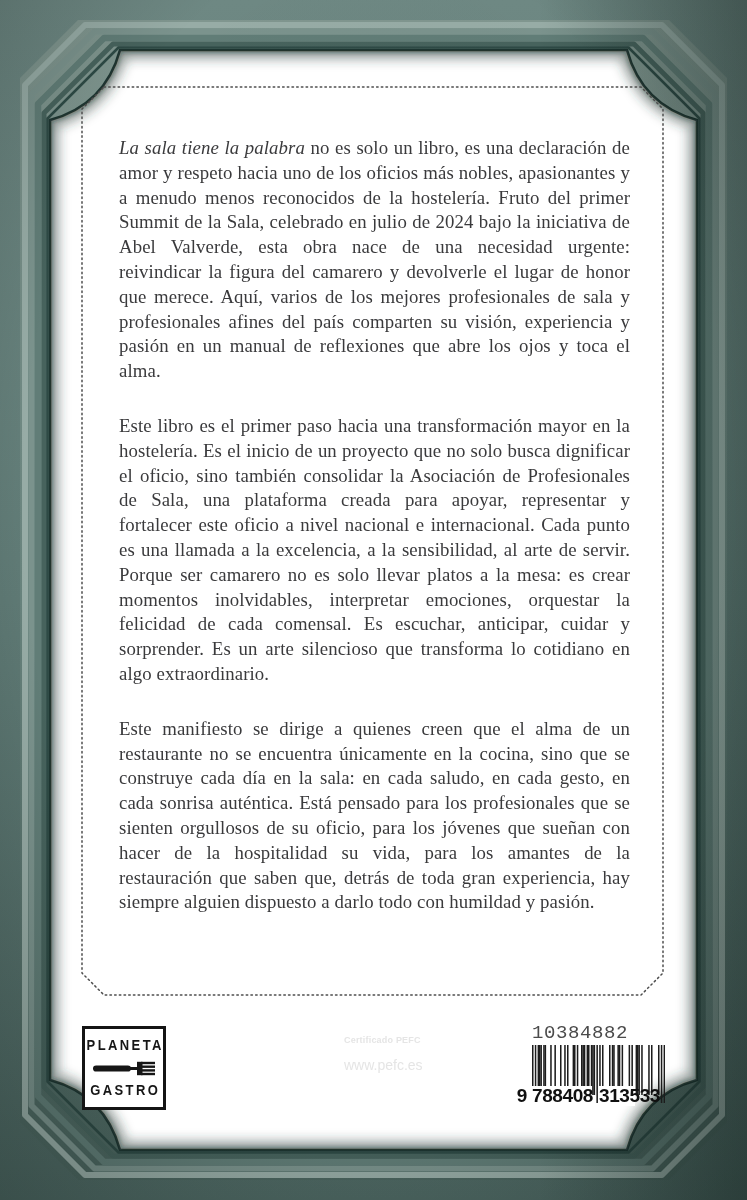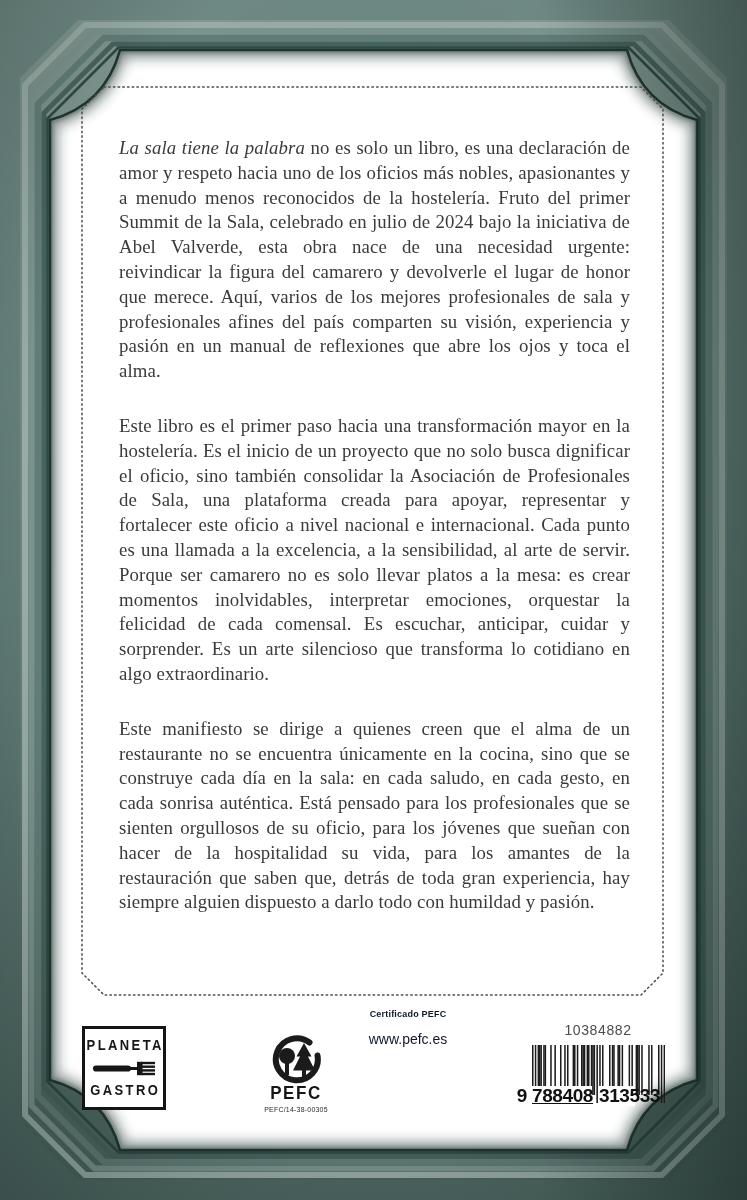--- a/index.html
+++ b/index.html
@@ -42,45 +42,44 @@
   .pefc-logo{
     position:absolute;left:256px;top:1035px;width:80px;
     text-align:center;color:#161616;
     font-family:"Liberation Sans","DejaVu Sans",sans-serif;
   }
   .pefc-logo svg{display:block;margin:0 auto;}
   .pefc-word{font-weight:700;font-size:17px;letter-spacing:1.6px;margin-top:-1px;transform:scaleY(1.05);}
   .pefc-license{font-size:7px;letter-spacing:.2px;margin-top:2px;color:#2a2a2a;white-space:nowrap;}
 
   .pefc-text{
-    position:absolute;left:344px;top:1009px;width:128px;
-    font-family:"Liberation Sans","DejaVu Sans",sans-serif;
-    color:#0f172a;
-    text-align:center;
+    position:absolute;left:344px;top:1035px;width:128px;
+    font-family:"Liberation Sans","DejaVu Sans",sans-serif;
+    color:#e5e5e5;
   }
   .pefc-text .cert-title{font-size:9px;font-weight:700;letter-spacing:.2px;}
   .pefc-text .cert-body{font-size:8.5px;line-height:10.8px;margin-top:9px;width:118px;}
   .pefc-text .cert-url{font-size:14px;margin-top:12px;}
 
   
   .barcode{position:absolute;left:512px;top:1022px;width:152px;height:94px;}
   .bc-upper{
-    font-family:Liberation Sans, sans-serif;
-    font-size:14px;color:#4b4b4b;letter-spacing:.6px;
-    text-align:center;padding-left:20px;
+    font-family:Liberation Mono, monospace;
+    font-size:19px;color:#4b4b4b;letter-spacing:.6px;
+    text-align:left;padding-left:20px;
   }
   #bars-svg{position:absolute;left:20px;top:23px;width:133px;height:58px;}
   .bc-digits{
     position:absolute;top:64px;left:0;width:152px;height:22px;
     font-family:"Liberation Sans","DejaVu Sans",sans-serif;
     font-weight:700;font-size:19px;letter-spacing:-0.4px;color:#101010;
   }
   .bc-digits span{position:absolute;top:0;background:#fff;line-height:20px;}
   .bc-d0{left:0;width:15px;text-align:right;}
-  .bc-g1{left:20px;width:60px;text-align:right;text-decoration:underline;}
+  .bc-g1{left:20px;width:60px;text-align:right;}
   .bc-g2{left:87px;width:36px;text-align:center;}
 </style>
 </head>
 <body>
 
 <svg id="frame-svg" viewBox="0 0 747 1200" aria-hidden="true">
   <defs>
     <linearGradient id="bgGrad" x1="0" y1="0" x2="0" y2="1">
       <stop offset="0" stop-color="#6e8883"></stop>
       <stop offset="0.5" stop-color="#5f7a75"></stop>
@@ -158,33 +157,20 @@
         <rect x="45" y="0.8" width="5.5" height="13.4"></rect>
         <rect x="49" y="0.8" width="14" height="2.4"></rect>
         <rect x="49" y="4.5" width="14" height="2.4"></rect>
         <rect x="49" y="8.2" width="14" height="2.4"></rect>
         <rect x="49" y="11.8" width="14" height="2.4"></rect>
       </g>
     </svg>
     <div class="word">GASTRO</div>
   </div>
 
-  <div class="pefc-logo">
-    <svg width="56" height="50" viewBox="0 0 56 48" aria-hidden="true">
-      <path d="M 41.5,6.5 A 21,21 0 1 0 49.5,19.5" fill="none" stroke="#1b1b1b" stroke-width="6" stroke-linecap="round"></path>
-      <g fill="#1b1b1b">
-        <circle cx="19" cy="20" r="8"></circle>
-        <rect x="17" y="25" width="4" height="14"></rect>
-        <polygon points="36,7 28.5,20.5 32,20.5 25,34.5 47,34.5 40,20.5 43.5,20.5"></polygon>
-        <rect x="34" y="34" width="4" height="7"></rect>
-      </g>
-    </svg>
-    <div class="pefc-word">PEFC</div>
-    <div class="pefc-license">PEFC/14-38-00305</div>
-  </div>
 
   <div class="pefc-text">
     <div class="cert-title">Certificado PEFC</div>
     <div class="cert-url">www.pefc.es</div>
   </div>
 
   <div class="barcode">
     <div class="bc-upper">10384882</div>
     <svg id="bars-svg" viewBox="0 0 133 58" preserveAspectRatio="none" aria-hidden="true">
         <rect x="0.00" y="0" width="1.52" height="58" fill="#1c1c1c"></rect>

